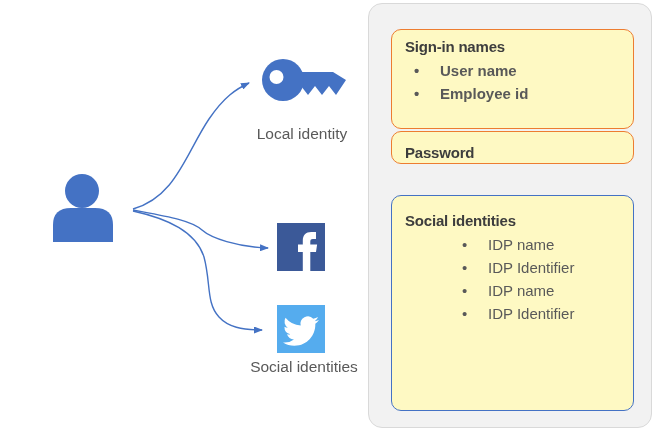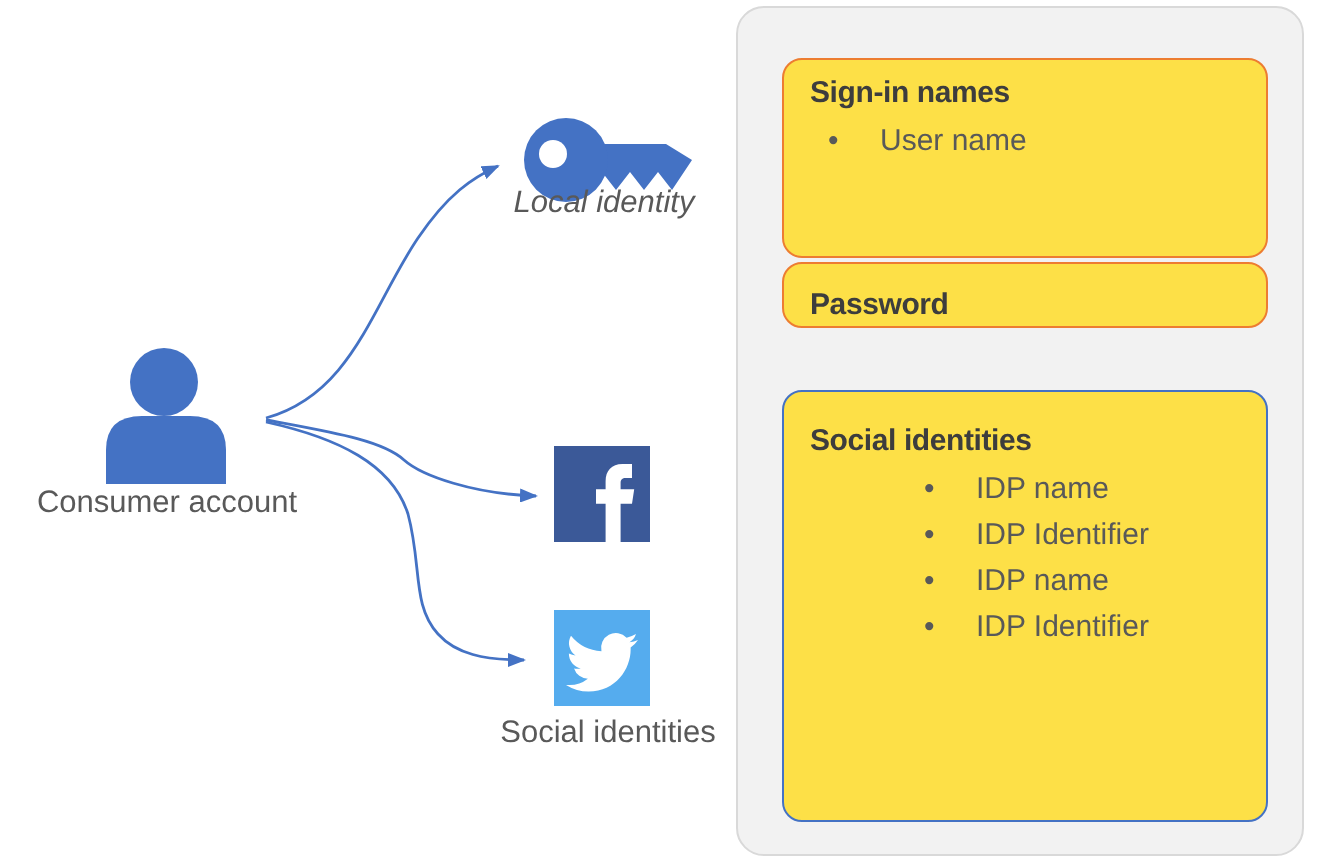--- a/index.html
+++ b/index.html
@@ -9,49 +9,49 @@
   }
   .abs { position:absolute; }
   svg { display:block; }
 
   
   .arrows { position:absolute; left:0; top:0; width:659px; height:432px; pointer-events:none; }
   .arrow  { fill:none; stroke:#4472C4; stroke-width:1.4px; }
 
   .icon-label { position:absolute; color:#595959; font-size:15.5px; text-align:center; line-height:18px; }
   #lbl-consumer { left:2px;  top:243px; width:163px; }
-  #lbl-local    { left:242px; top:93px; width:120px;font-style:italic; }
+  #lbl-local    { left:242px; top:125px; width:120px; }
   #lbl-social   { left:233px; top:358px; width:142px; }
 
   .sq48 { position:absolute; width:48px; height:48px; }
   #fb-icon { left:277px; top:223px; background:#3B5998; }
   #tw-icon { left:277px; top:305px; background:#55ACEE; }
 
   
   .panel {
     position:absolute; left:368px; top:3px; width:284px; height:425px;
     background:#F2F2F2; border:1px solid #D9D9D9; border-radius:14px; box-sizing:border-box;
   }
   .box {
-    position:absolute; left:22px; width:243px; background:#fde047;
+    position:absolute; left:22px; width:243px; background:#fef9c3;
     border-radius:10px; box-sizing:border-box; padding:6px 8px;
   }
   .box.orange { border:1.6px solid #ED7D31; }
   .box.blue   { border:1.6px solid #4472C4; }
   #box-signin   { top:25px;  height:100px; }
   #box-password { top:127px; height:33px; padding-top:10px; }
   #box-social   { top:191px; height:216px; padding-top:14px; }
 
   .box h3 {
     margin:0; padding-left:5px; font-size:15px; font-weight:bold;
     color:#3D3D3D; line-height:21px; letter-spacing:-0.2px;
   }
   .box ul { list-style:none; margin:2px 0 0 0; padding:0; }
   .box li { position:relative; font-size:15px; color:#595959; line-height:23px; }
-  li.lvl1 { padding-left:40px; }
+  li.lvl1 { padding-left:40px;font-weight:bold; }
   li.lvl1::before { content:"\2022"; position:absolute; left:14px; color:#595959; }
   li.lvl2 { padding-left:88px; }
   li.lvl2::before { content:"\2022"; position:absolute; left:62px; color:#595959; }
 </style>
 </head>
 <body>
 
 <div class="stage">
 
   <svg class="arrows" viewBox="0 0 659 432">
@@ -62,21 +62,20 @@
     </defs>
     <path class="arrow" d="M133,209 C176,197 186,153 209,119 C224,97 236,89 249,83" marker-end="url(#ah)"></path>
     <path class="arrow" d="M133,210 C165,216 191,220 202,230 C211,238 237,247 268,248" marker-end="url(#ah)"></path>
     <path class="arrow" d="M133,211 C169,219 196,232 204,257 C211,283 206,303 219,317 C228,327 242,330 262,330" marker-end="url(#ah)"></path>
   </svg>
 
   <svg class="abs" style="left:52px; top:172px;" width="62" height="70" viewBox="0 0 62 70">
     <circle cx="30" cy="19" r="17" fill="#4472C4"></circle>
     <path d="M1,70 V53 Q1,36 19,36 H43 Q61,36 61,53 V70 Z" fill="#4472C4"></path>
   </svg>
-  <div class="icon-label" id="lbl-consumer">Consumer account</div>
 
   <svg class="abs" style="left:252px; top:53px;" width="100" height="55" viewBox="0 0 100 55">
     <path d="M48,19 L81,19 L94,27 L84,42 L77,33 L70,42 L63,33 L56,42 L49,33 L48,33 Z" fill="#4472C4"></path>
     <circle cx="31" cy="27" r="21" fill="#4472C4"></circle>
     <circle cx="24.5" cy="24" r="7" fill="#ffffff"></circle>
   </svg>
   <div class="icon-label" id="lbl-local">Local identity</div>
 
   <div class="sq48" id="fb-icon">
     <svg width="48" height="48" viewBox="0 0 48 48">
@@ -92,20 +91,21 @@
     </svg>
   </div>
   <div class="icon-label" id="lbl-social">Social identities</div>
 
   <aside class="panel">
 
     <section class="box orange" id="box-signin">
       <h3>Sign-in names</h3>
       <ul>
         <li class="lvl1">User name</li>
+        <li class="lvl1">Employee id</li>
       </ul>
     </section>
 
     <section class="box orange" id="box-password">
       <h3>Password</h3>
     </section>
 
     <section class="box blue" id="box-social">
       <h3>Social identities</h3>
       <ul>

